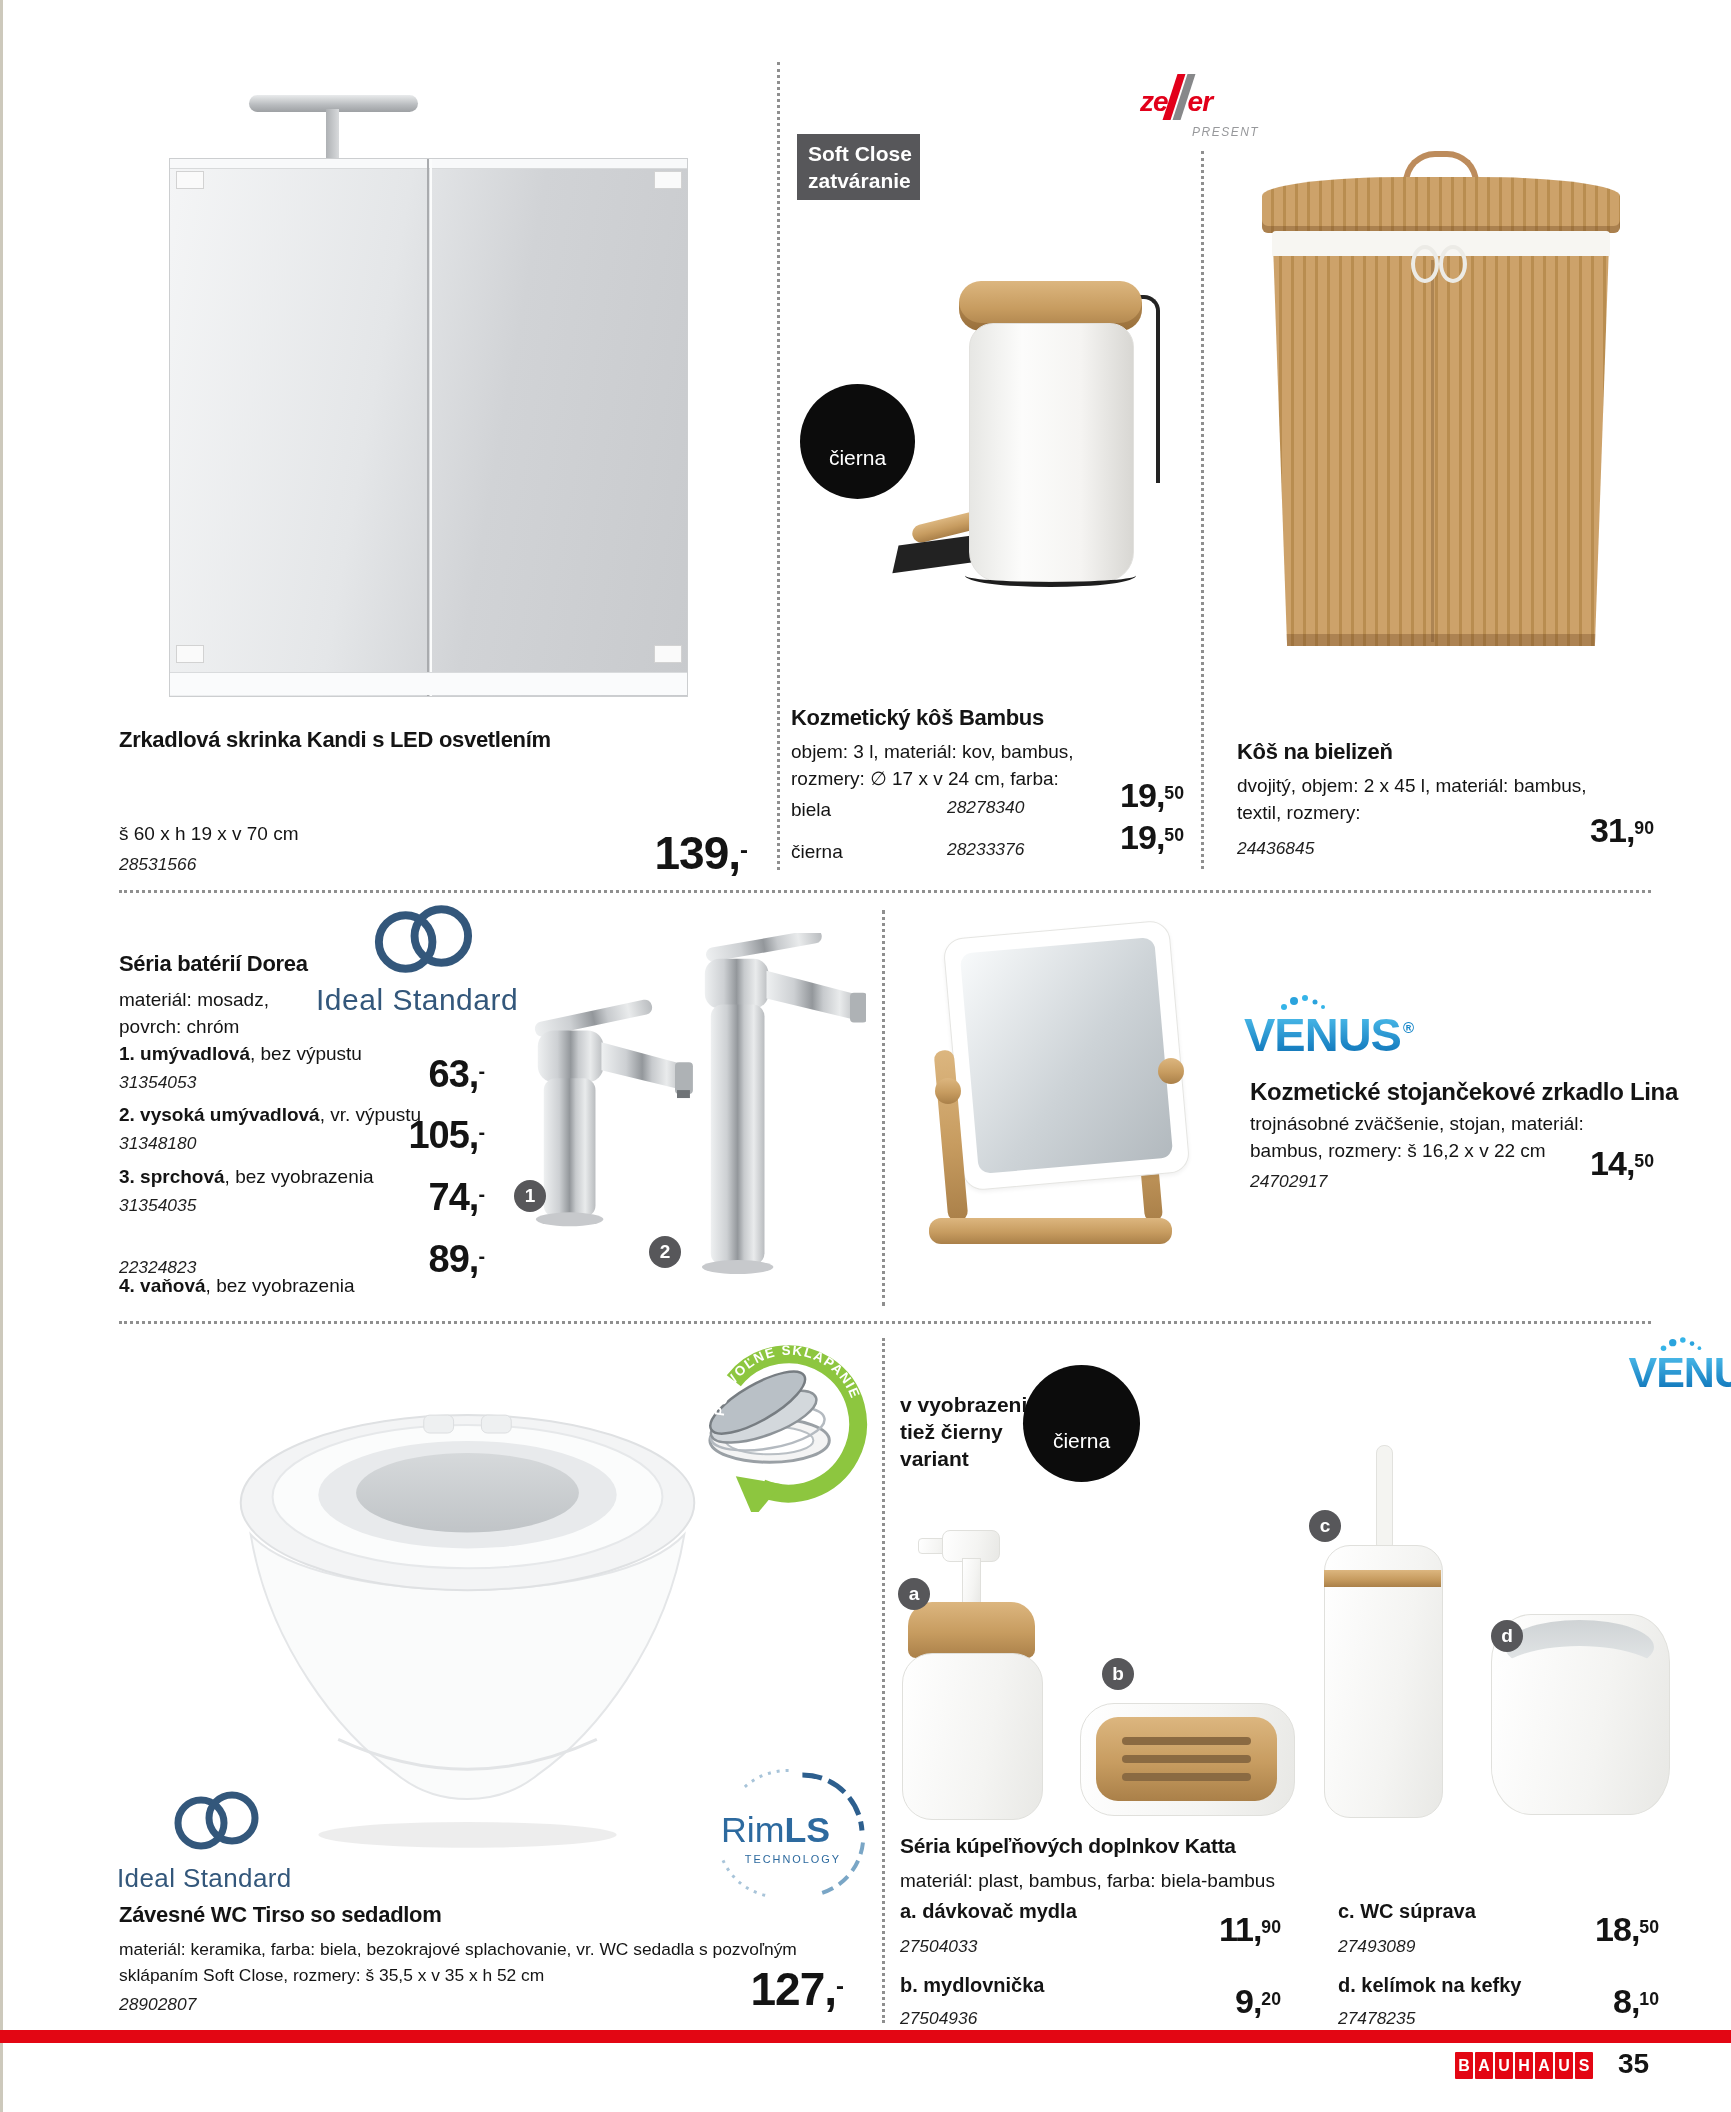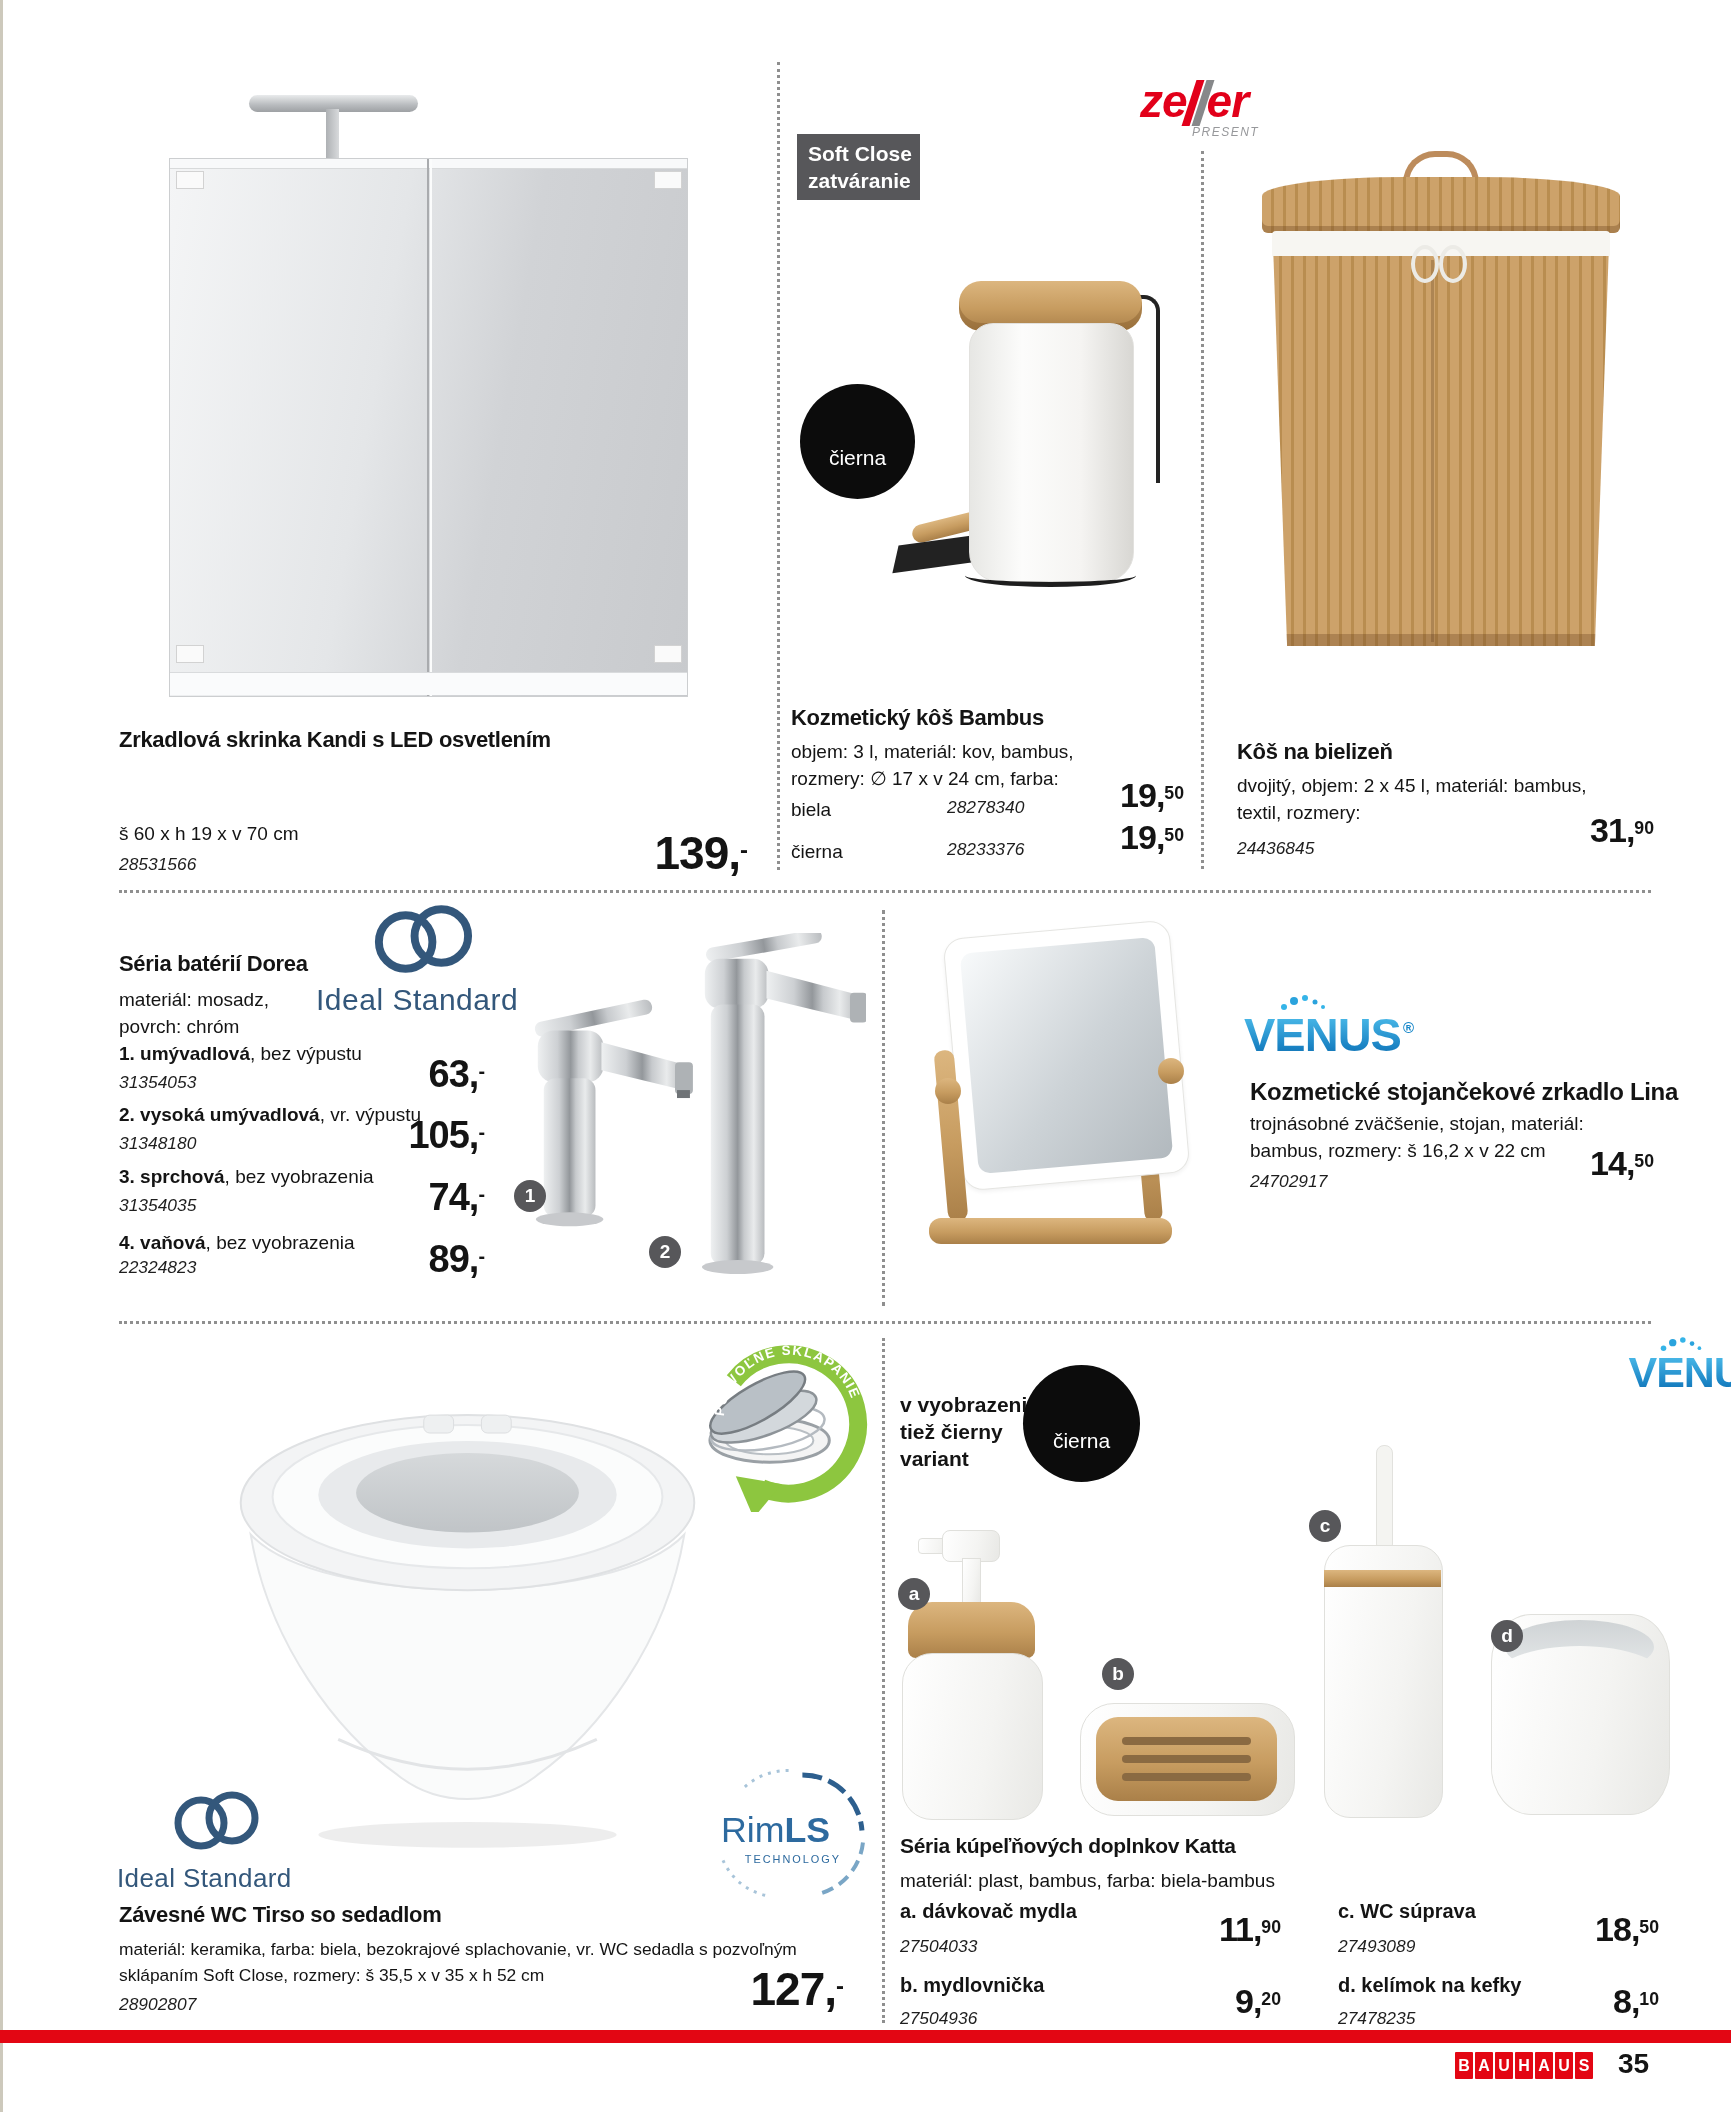--- a/index.html
+++ b/index.html
@@ -22,21 +22,21 @@
   .slats{background:repeating-linear-gradient(90deg,#cda26a 0 9px,#b98d50 9px 12px)}
   .white-box{background:linear-gradient(100deg,#ffffff,#f4f4f2 60%,#e8e8e5);border:1px solid #e0e0dc}
   .soft-badge{background:#57575a;color:#fff;font-weight:700;font-size:21px;line-height:27px;padding:6px 0 0 11px}
   .venus{font-weight:700;letter-spacing:-1px;color:#1e8fd0;
          background:linear-gradient(180deg,#58c9f3,#1a83c4 72%,#0e68a8);
          -webkit-background-clip:text;background-clip:text;position:relative;display:inline-block}
   @supports (-webkit-text-fill-color:transparent){.venus{-webkit-text-fill-color:transparent}}
   .venus-reg{font-size:15px;font-weight:700;color:#1787c9;-webkit-text-fill-color:#1787c9;
              position:relative;top:-18px;margin-left:2px}
   .is-blue{color:#33577b}
-  .zeller{color:#e2001a;font-weight:700;font-style:italic;font-size:46px;letter-spacing:-1px;white-space:nowrap}
+  .zeller{color:#e2001a;font-weight:700;font-style:italic;font-size:28px;letter-spacing:-1px;white-space:nowrap}
   .zslash{display:inline-block;width:8px;height:46px;transform:skewX(-18deg);margin:0 0 0 2px;vertical-align:-9px}
   .tile{width:18px;height:27px;background:#e30613;color:#fff;font-weight:700;font-size:16px;
         display:flex;align-items:center;justify-content:center;border-radius:1px}
 </style>
 </head>
 <body>
 
 <div class="page">
 
   
@@ -151,21 +151,21 @@
   <div class="abs sku" style="left:119px;top:1133px">31348180</div>
   <div class="abs price p38" style="left:318px;top:1114px;width:167px">
     <span>105,</span><span class="sup">-</span></div>
 
   <div class="abs desc" style="left:119px;top:1163px">
     <b>3. sprchová</b><span>, bez vyobrazenia</span></div>
   <div class="abs sku" style="left:119px;top:1195px">31354035</div>
   <div class="abs price p38" style="left:318px;top:1176px;width:167px">
     <span>74,</span><span class="sup">-</span></div>
 
-  <div class="abs desc" style="left:119px;top:1229px">
+  <div class="abs desc" style="left:119px;top:1272px">
     <b>4. vaňová</b><span>, bez vyobrazenia</span></div>
   <div class="abs sku" style="left:119px;top:1257px">22324823</div>
   <div class="abs price p38" style="left:318px;top:1238px;width:167px">
     <span>89,</span><span class="sup">-</span></div>
 
   <svg class="abs" style="left:488px;top:933px" width="378" height="343" viewBox="0 0 380 345">
     <defs>
       <linearGradient id="chr" x1="0" y1="0" x2="1" y2="0">
         <stop offset="0" stop-color="#eef0f1"></stop>
           <stop offset=".3" stop-color="#cdd0d3"></stop>

